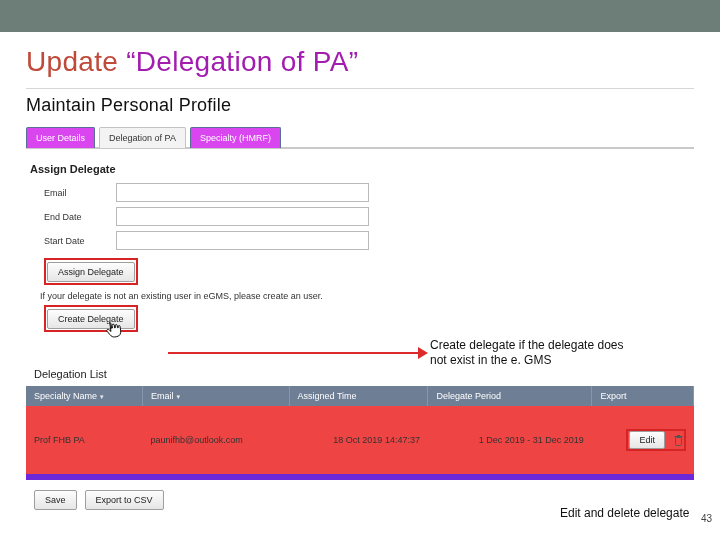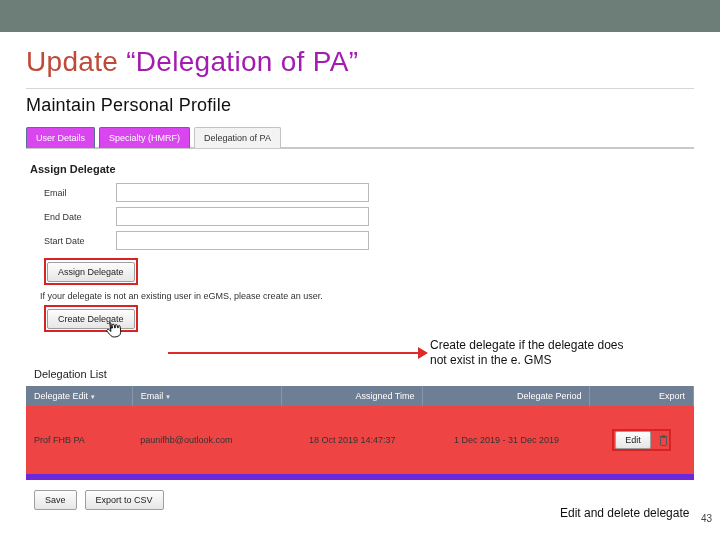--- a/index.html
+++ b/index.html
@@ -21,23 +21,23 @@
 .btn-row{margin:8px 0 4px 18px;display:flex;gap:10px;align-items:center}
 .red-box{border:2px solid #d62323;padding:1px;display:inline-block}
 .note{font-size:9px;color:#333;margin:6px 0 4px 14px}
 .hand-cursor{position:absolute;left:106px;top:289px;font-size:14px;color:#111;pointer-events:none;transform:rotate(-8deg)}
 .arrow-line{position:absolute;left:168px;top:320px;width:255px;height:2px;background:#dd2a2a}
 .arrow-head{position:absolute;left:418px;top:315px;width:0;height:0;border-left:10px solid #dd2a2a;border-top:6px solid transparent;border-bottom:6px solid transparent}
 .callout1{position:absolute;left:430px;top:306px;font-size:12px;color:#111;width:205px;line-height:1.25}
 .dl-title{font-family:Arial,sans-serif;font-weight:400;color:#222;font-size:11px;margin:36px 0 6px 8px}
 table.dl{width:100%;border-collapse:collapse;font-size:9px}
 table.dl th{background:#6e7e94;color:#fff;font-weight:400;text-align:left;padding:5px 8px;border-right:1px solid #8796aa}
-table.dl th.center{text-align:right}
+table.dl th.center{text-align:left}
 table.dl td{background:#ef4444;color:#333;padding:23px 8px;border-bottom:6px solid #6d28d9}
-table.dl td.center{text-align:center}
+table.dl td.center{text-align:right}
 .sort-ic{font-size:7px;margin-left:3px;opacity:.85}
 .trash{display:inline-block;width:9px;height:11px;margin-left:6px;vertical-align:middle}
 .actions-cell .red-box{padding:0 1px}
 .bottom-btns{margin:10px 0 0 8px;display:flex;gap:8px}
 .callout2{position:absolute;left:560px;top:474px;font-size:12px;color:#111;line-height:1.25;width:130px}
 .pagenum{position:absolute;right:8px;bottom:8px;font-size:10px;color:#444}
 </style>
 </head>
 <body>
 
@@ -47,22 +47,22 @@
 
   <h1 class="slide-title">
     <span class="w1">Update</span><span class="rest"> “Delegation of PA”</span>
   </h1>
 
   <div class="app">
     <div class="app-title">Maintain Personal Profile</div>
 
     <div class="tabs">
       <div class="tab">User Details</div>
+      <div class="tab active">Delegation of PA</div>
       <div class="tab">Specialty (HMRF)</div>
-      <div class="tab active">Delegation of PA</div>
     </div>
 
     <div class="section-h">Assign Delegate</div>
 
     <div class="form-row">
       <label>Email</label>
       <input type="text" value="" style="">
     </div>
     <div class="form-row">
       <label>End Date</label>
@@ -85,21 +85,21 @@
       <span class="red-box">
         <span class="btn">Create Delegate</span>
       </span>
     </div>
 
     <div class="dl-title">Delegation List</div>
 
     <table class="dl">
       <thead>
         <tr>
-          <th><span>Delegate Edit</span><span class="sort-ic">▾</span></th>
+          <th><span>Specialty Name</span><span class="sort-ic">▾</span></th>
           <th><span>Email</span><span class="sort-ic">▾</span></th>
           <th class="center"><span>Assigned Time</span></th>
           <th class="center"><span>Delegate Period</span></th>
           <th class="center"><span>Export</span></th>
         </tr>
       </thead>
       <tbody>
         <tr>
           <td>Prof FHB PA</td>
           <td>paunifhb@outlook.com</td>

